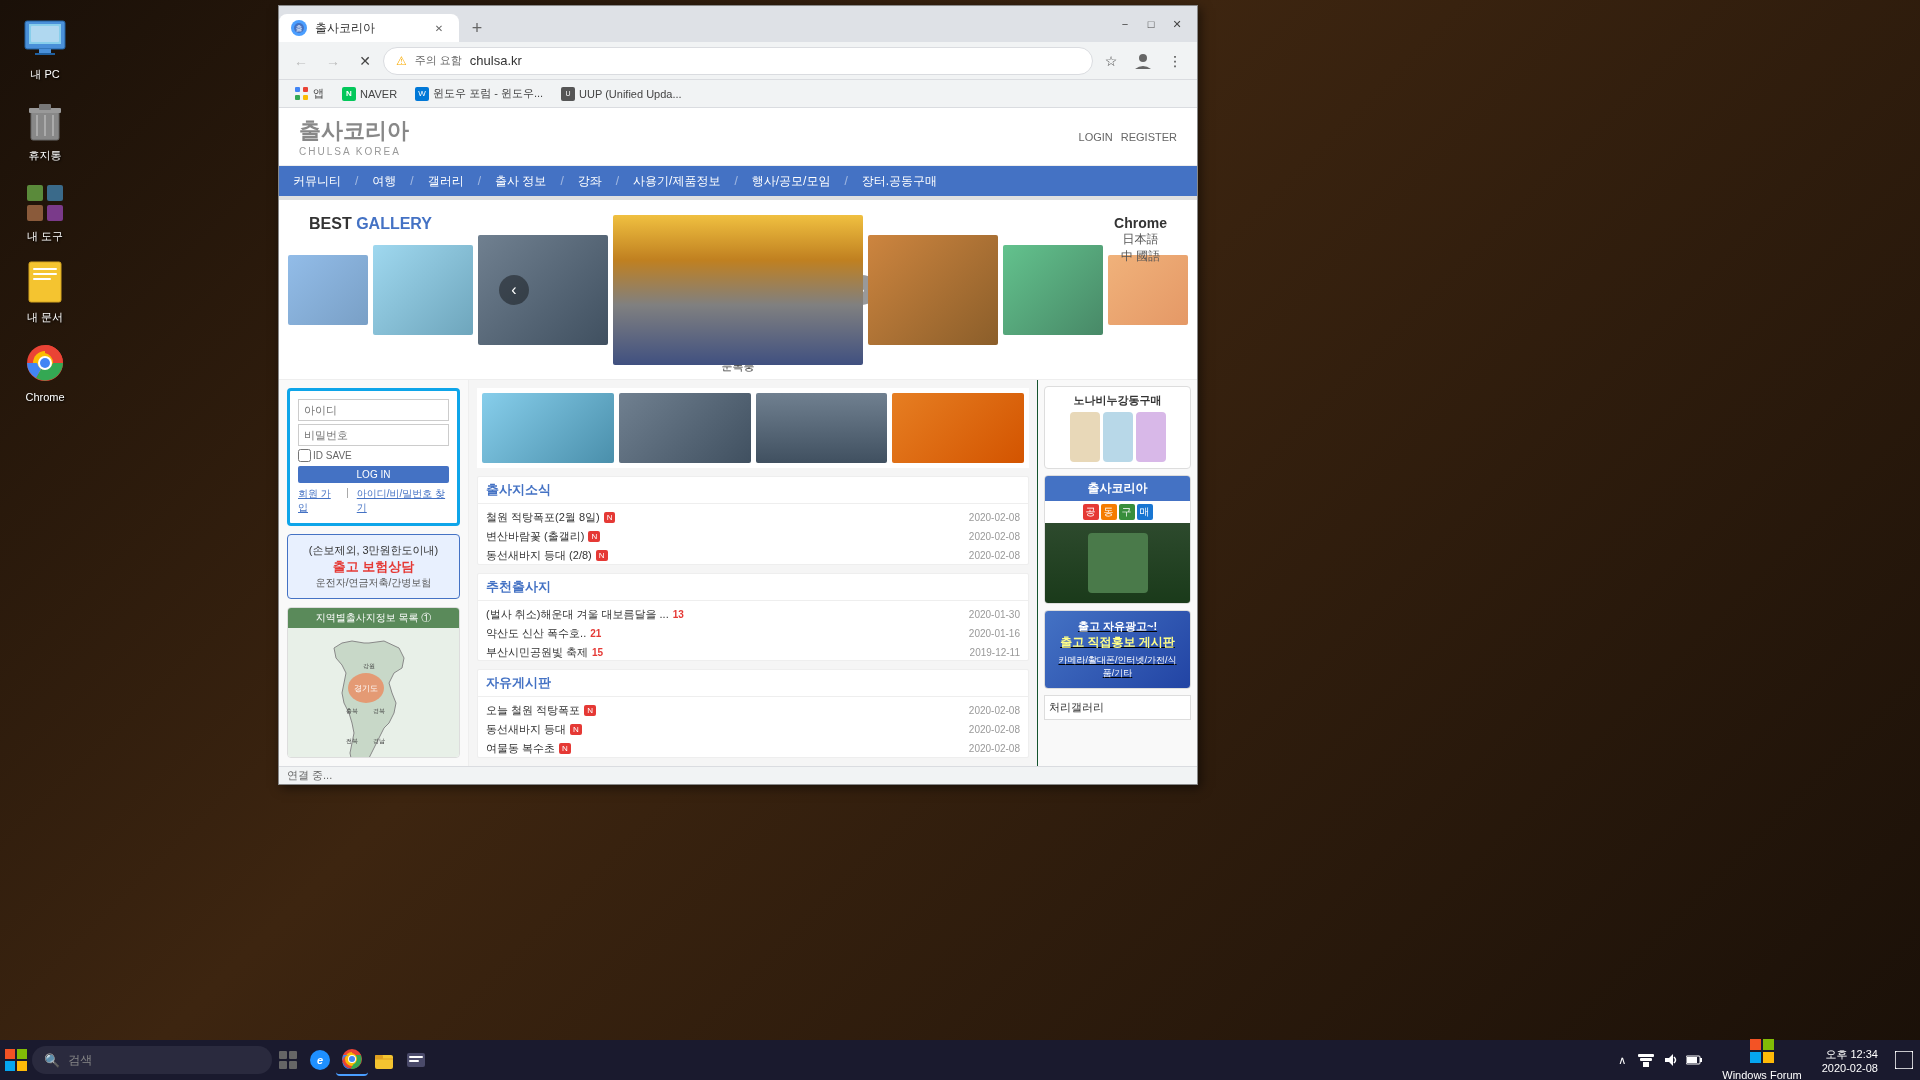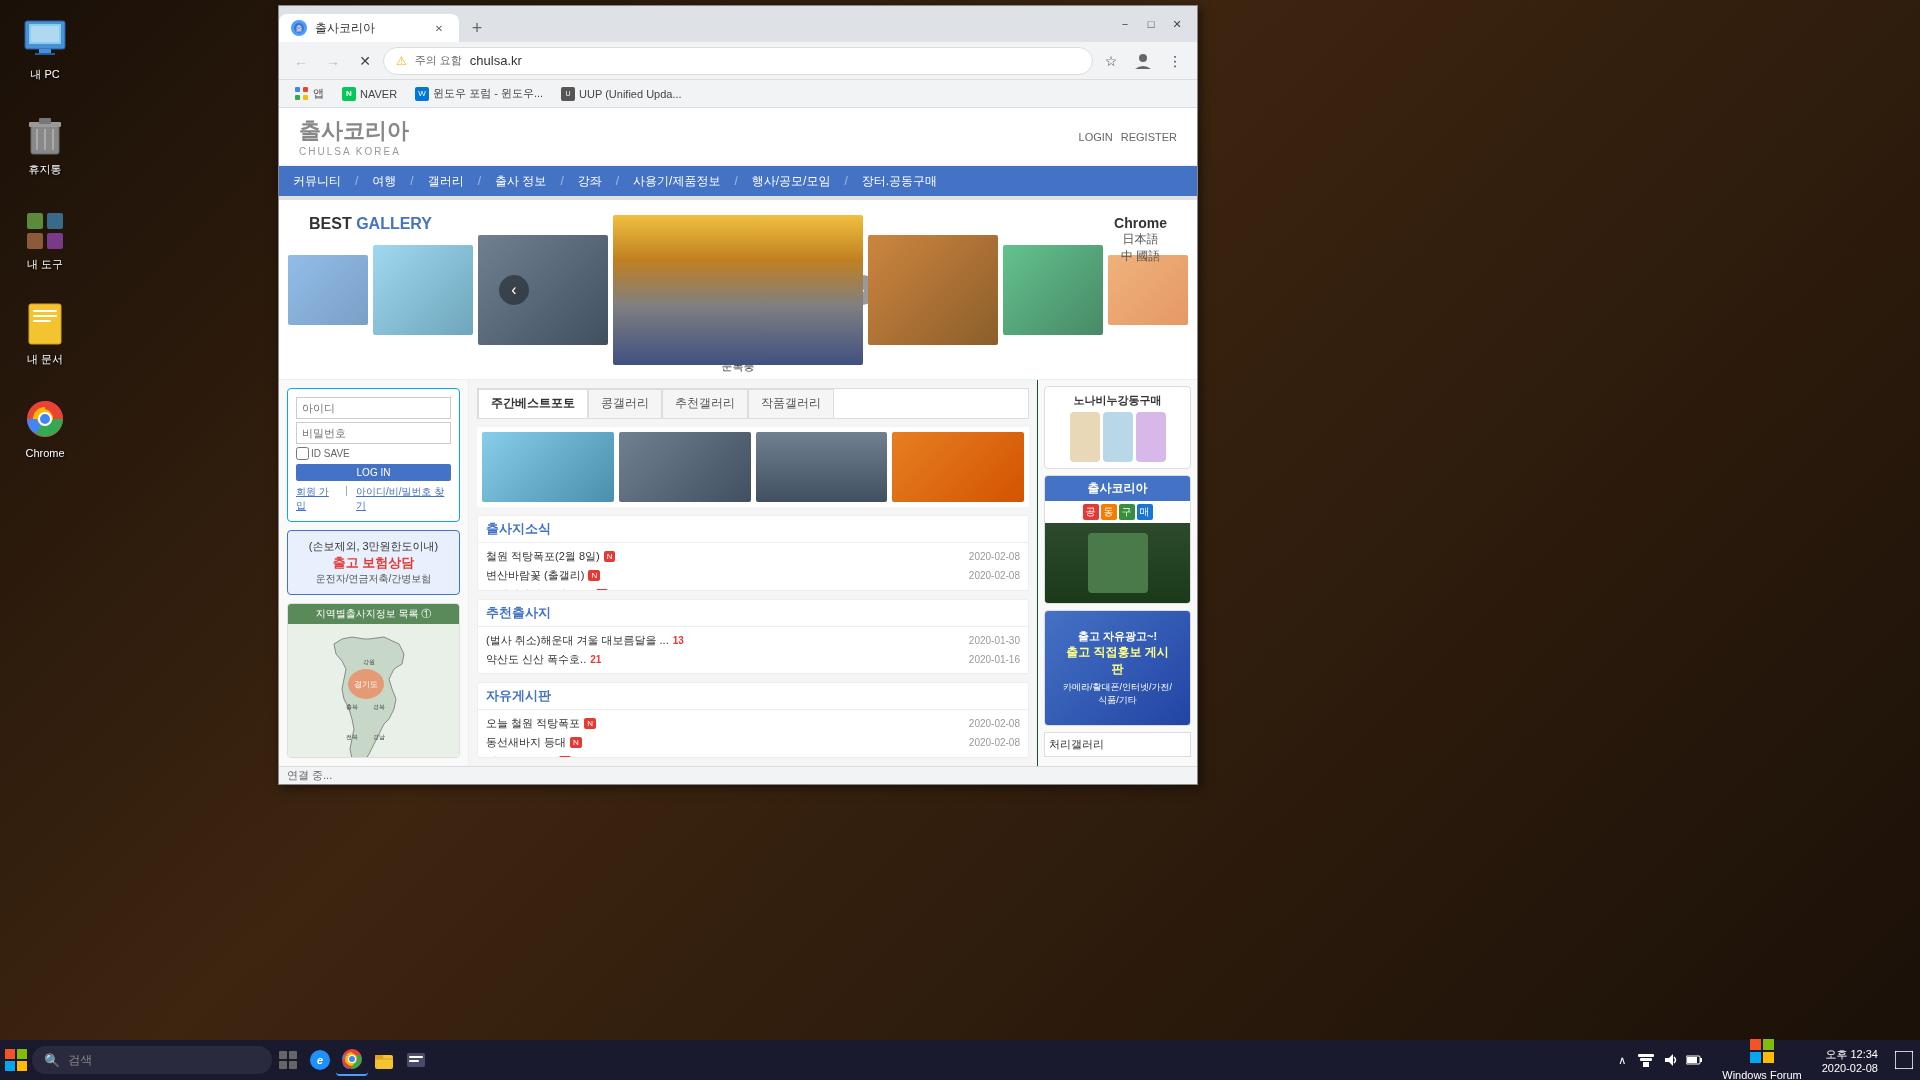--- a/index.html
+++ b/index.html
@@ -22,21 +22,21 @@
 
     
     .desktop-icons {
       position: absolute;
       left: 0;
       top: 0;
       width: 90px;
       padding: 10px;
       display: flex;
       flex-direction: column;
-      gap: 18px;
+      gap: 4px;
       align-items: center;
     }
     .desktop-icon {
       display: flex;
       flex-direction: column;
       align-items: center;
       cursor: pointer;
       padding: 5px;
     }
     .desktop-icon .icon-img {
@@ -365,21 +365,21 @@
       background: #f9f9f9;
       border-right: 1px solid #eee;
       padding: 8px;
       display: flex;
       flex-direction: column;
       gap: 8px;
     }
 
     .login-box {
       background: white;
-      border: 1px solid #0ea5e9;
+      border: 3px solid #0ea5e9;
       padding: 8px;
       border-radius: 4px;
     }
     .login-input {
       width: 100%;
       height: 22px;
       border: 1px solid #ccc;
       font-size: 11px;
       padding: 2px 5px;
       margin-bottom: 3px;
@@ -854,26 +854,20 @@
                 <text x="65" y="110" font-size="6" text-anchor="middle" fill="#444">경남</text>
                 <text x="45" y="135" font-size="6" text-anchor="middle" fill="#444">전남</text>
               </svg>
             </div>
 
           </div>
         </div>
 
         <div class="center-content">
 
-          <div style="display:flex; background:white; border:1px solid #ddd;">
-            <div class="gallery-tab active">주간베스트포토</div>
-            <div class="gallery-tab">콩갤러리</div>
-            <div class="gallery-tab">추천갤러리</div>
-            <div class="gallery-tab">작품갤러리</div>
-          </div>
 
           <div class="photo-row">
             <div class="photo-thumb color-7"></div>
             <div class="photo-thumb color-5"></div>
             <div class="photo-thumb" style="background: linear-gradient(180deg, #708090 0%, #405060 100%);"></div>
             <div class="photo-thumb color-8"></div>
           </div>
 
           <div class="news-section">
             <div class="news-header">출사지소식</div>
@@ -978,21 +972,21 @@
               <span style="background:#e53935; color:white; padding:1px 3px; border-radius:2px;">공</span>
               <span style="background:#f57c00; color:white; padding:1px 3px; border-radius:2px;">동</span>
               <span style="background:#388e3c; color:white; padding:1px 3px; border-radius:2px;">구</span>
               <span style="background:#1976d2; color:white; padding:1px 3px; border-radius:2px;">매</span>
             </div>
             <div style="width:100%; height:80px; background: linear-gradient(180deg, #2d4a2d 0%, #1a3a1a 100%); display:flex; align-items:center; justify-content:center;">
               <div style="width:60px; height:60px; background:#4a7a4a; border-radius:4px;"></div>
             </div>
           </div>
 
-          <div class="ad-box" style="background: linear-gradient(135deg, #4472c4 0%, #2244a4 100%); padding:18px; text-align:center;">
+          <div class="ad-box" style="background: linear-gradient(135deg, #4472c4 0%, #2244a4 100%); padding:8px; text-align:center;text-decoration:underline;">
             <div style="color:white; font-size:11px; font-weight:bold;">출고 자유광고~!</div>
             <div style="color:#ffff88; font-size:12px; font-weight:bold;">출고 직접홍보 게시판</div>
             <div style="color:white; font-size:9px; margin-top:3px;">카메라/촬대폰/인터넷/가전/식품/기타</div>
           </div>
 
           <div style="background:white; border:1px solid #ddd; padding:4px; font-size:11px; color:#333; font-weight:normal;">
             <span>처리갤러리</span>
           </div>
 
         </div>

